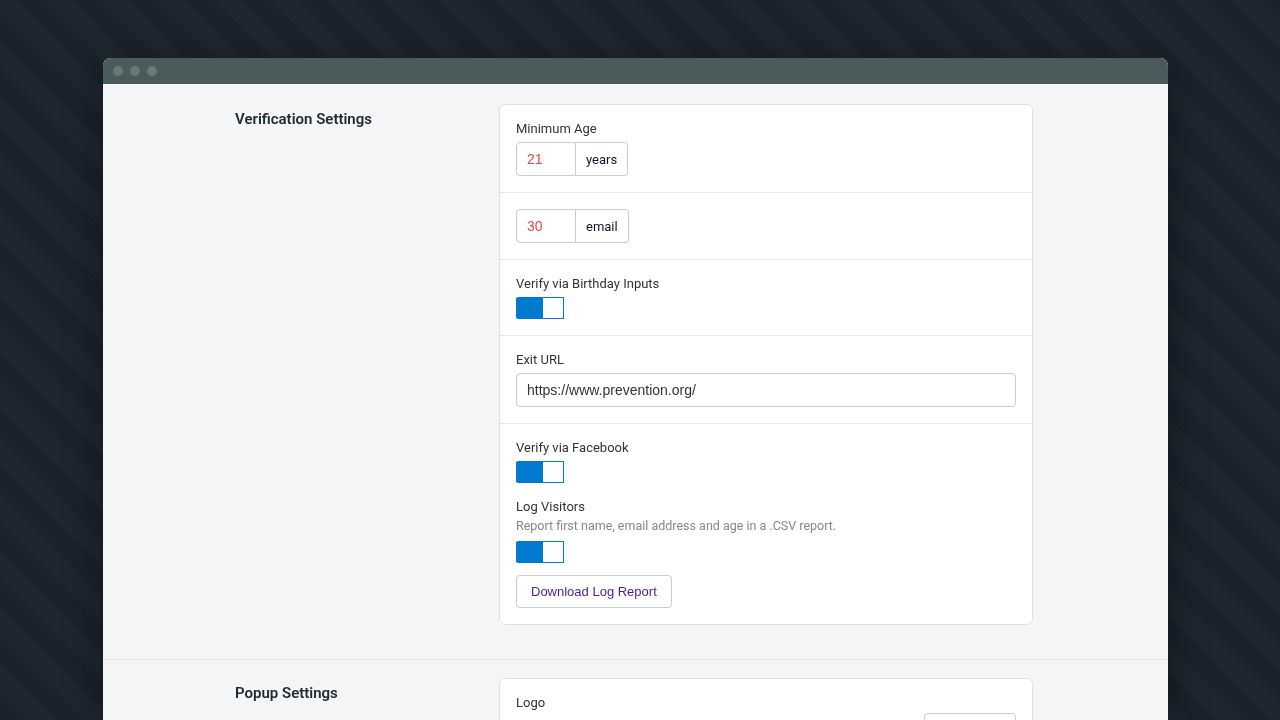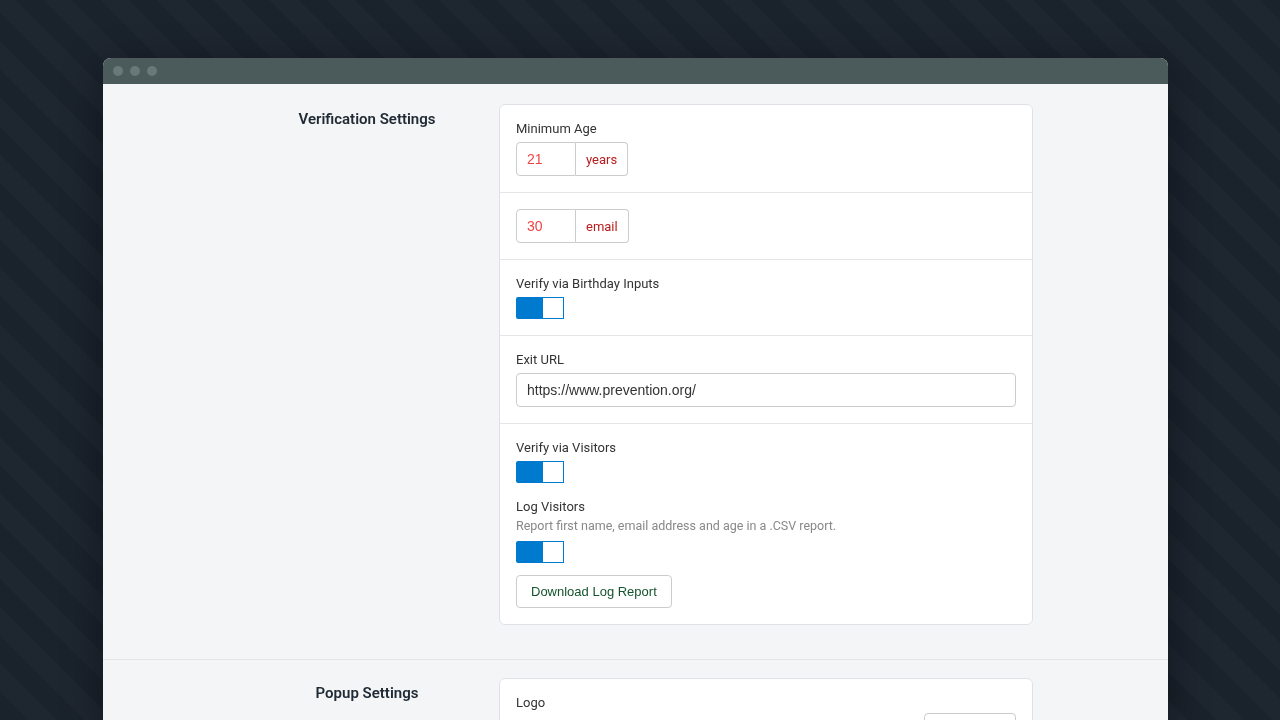--- a/index.html
+++ b/index.html
@@ -55,21 +55,20 @@
       padding: 0 16px;
       border-bottom: 1px solid #e5e5e5;
       margin-bottom: 0;
     }
     .section:last-child { border-bottom: none; }
     .section-left {
       width: 380px;
       padding-top: 6px;
       padding-left: 116px;
       flex-shrink: 0;
-      text-align: center;
     }
     .section-title {
       font-size: 15px;
       font-weight: 600;
       color: #212b36;
     }
     .section-right {
       flex: 1;
       max-width: 534px;
     }
@@ -111,21 +110,21 @@
     }
     .input-suffix {
       height: 34px;
       border: 1px solid #ccc;
       border-left: none;
       border-radius: 0 4px 4px 0;
       padding: 0 10px;
       display: flex;
       align-items: center;
       font-size: 13px;
-      color: #b91c1c;
+      color: #0f172a;
       background: #fff;
     }
     .input-text {
       width: 100%;
       height: 34px;
       border: 1px solid #ccc;
       border-radius: 4px;
       padding: 0 10px;
       font-size: 14px;
       color: #333;
@@ -151,21 +150,21 @@
       top: 0;
       box-sizing: border-box;
     }
     .btn {
       display: inline-block;
       padding: 8px 14px;
       border: 1px solid #ccc;
       background: #fff;
       border-radius: 4px;
       font-size: 13px;
-      color: #14532d;
+      color: #4c1d95;
       cursor: pointer;
       margin-top: 12px;
     }
     .logo-row {
       display: flex;
       justify-content: space-between;
       align-items: flex-start;
     }
     .logo-area {
       display: flex;
@@ -224,21 +223,21 @@
             <span class="field-label">Verify via Birthday Inputs</span>
             <div class="toggle"></div>
           </div>
 
           <div class="card-row">
             <span class="field-label">Exit URL</span>
             <input class="input-text" value="https://www.prevention.org/" style="">
           </div>
 
           <div class="card-row">
-            <span class="field-label">Verify via Visitors</span>
+            <span class="field-label">Verify via Facebook</span>
             <div class="toggle"></div>
 
             <div class="subfield">
               <span class="field-label">Log Visitors</span>
               <div class="field-help">Report first name, email address and age in a .CSV report.</div>
               <div class="toggle"></div>
               <div>
                 <button class="btn">Download Log Report</button>
               </div>
             </div>

